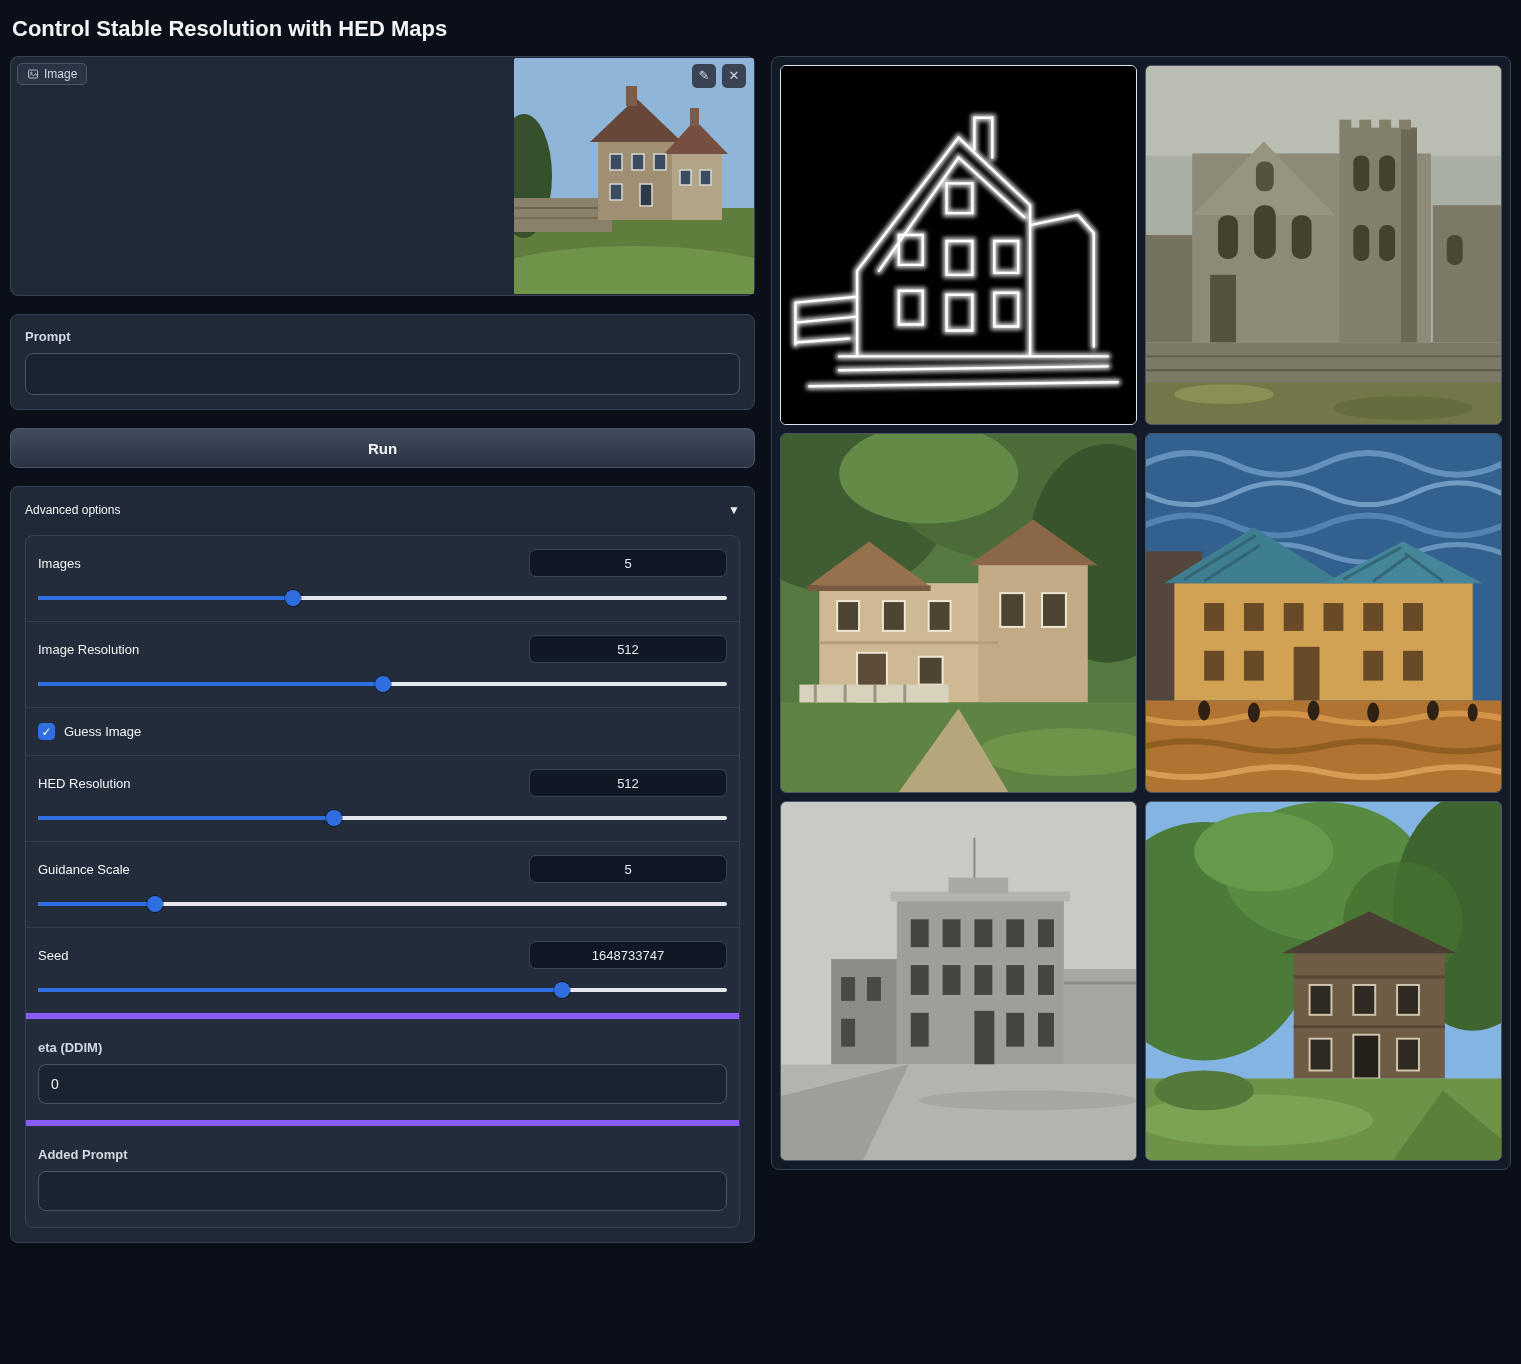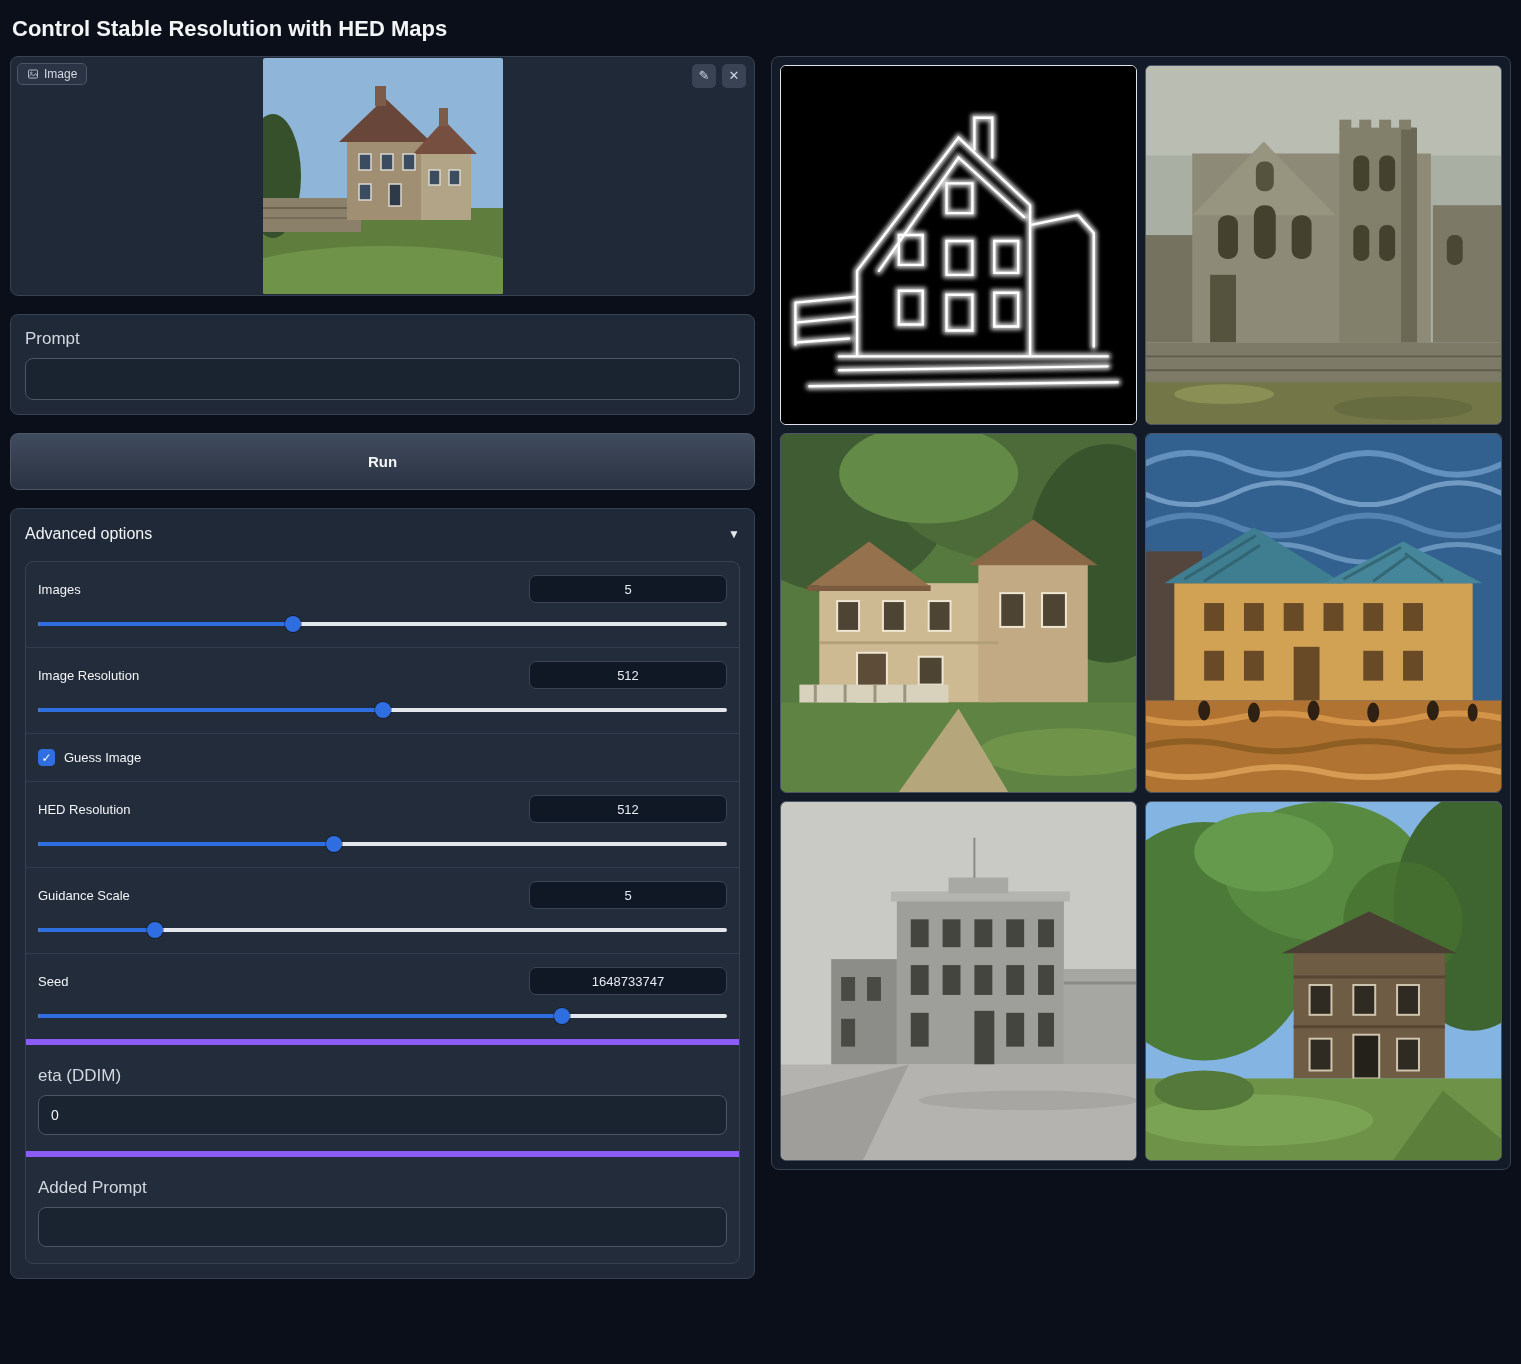--- a/index.html
+++ b/index.html
@@ -15,61 +15,61 @@
   }
   .page-title{font-size:22px; font-weight:700; padding:6px 2px 14px 2px;}
   .main{display:flex; gap:16px; align-items:flex-start;}
   .left-col{width:745px; display:flex; flex-direction:column; gap:18px;}
   .right-col{flex:1;}
 
   
   .image-panel{
     position:relative; height:240px; background:var(--panel);
     border:1px solid var(--border); border-radius:8px;
-    display:flex; align-items:center; justify-content:center;
+    display:flex; align-items:center; justify-content:flex-end;
   }
   .image-badge{
     position:absolute; top:6px; left:6px; display:flex; align-items:center; gap:5px;
     background:#2a3444; border:1px solid var(--border-lt); border-radius:5px;
     padding:3px 9px; font-size:12px; color:var(--txt-mut); z-index:2;
   }
   .image-badge svg{width:12px; height:12px; stroke:#aeb6c2; fill:none; stroke-width:2;}
   .panel-tools{position:absolute; top:7px; right:8px; display:flex; gap:6px; z-index:2;}
   .tool-btn{
     width:24px; height:24px; border-radius:5px; background:#3a4354; color:#cfd5df;
     border:none; font-size:13px; line-height:24px; text-align:center; cursor:pointer;
     display:flex; align-items:center; justify-content:center;
   }
   .uploaded-img{height:236px; width:240px; border-radius:2px; overflow:hidden;}
   .uploaded-img svg{display:block; width:100%; height:100%;}
 
   
   .prompt-panel{background:var(--panel); border:1px solid var(--border); border-radius:8px; padding:14px;}
-  .field-label{font-size:17px; color:var(--txt-mut); margin-bottom:9px; display:block;}
+  .field-label{font-size:13px; color:var(--txt-mut); margin-bottom:9px; display:block;font-weight:bold;}
   .text-input{
     width:100%; height:42px; background:var(--input-bg); border:1px solid var(--border-lt);
     border-radius:8px; color:var(--txt); font-size:14px; padding:0 12px; outline:none;
     font-family:inherit;
   }
 
   
   .run-button{
-    width:100%; height:57px; border-radius:8px; cursor:pointer;
+    width:100%; height:40px; border-radius:8px; cursor:pointer;
     background:linear-gradient(180deg,#404b5e 0%,#2a3342 100%);
     border:1px solid var(--border-lt); color:var(--txt); font-size:15px; font-weight:700;
     font-family:inherit;
   }
 
   
   .advanced-panel{background:var(--panel); border:1px solid var(--border); border-radius:8px; padding-bottom:14px;}
   .advanced-header{
     display:flex; justify-content:space-between; align-items:center;
     padding:16px 14px; cursor:pointer;
   }
-  .advanced-header .acc-title{font-size:16px; color:var(--txt);}
+  .advanced-header .acc-title{font-size:12px; color:var(--txt);}
   .advanced-header .acc-arrow{font-size:12px; color:#e5e7eb;}
   .controls-group{
     margin:2px 14px 0 14px; border:1px solid var(--border); border-radius:8px;
     background:rgba(255,255,255,0.015);
   }
   .ctrl-row{padding:13px 12px 15px 12px; border-top:1px solid #323c4e;}
   .ctrl-row:first-child{border-top:none;}
   .slider-head{display:flex; justify-content:space-between; align-items:center; margin-bottom:13px;}
   .slider-label{font-size:13px; color:var(--txt);}
   .num-box{

